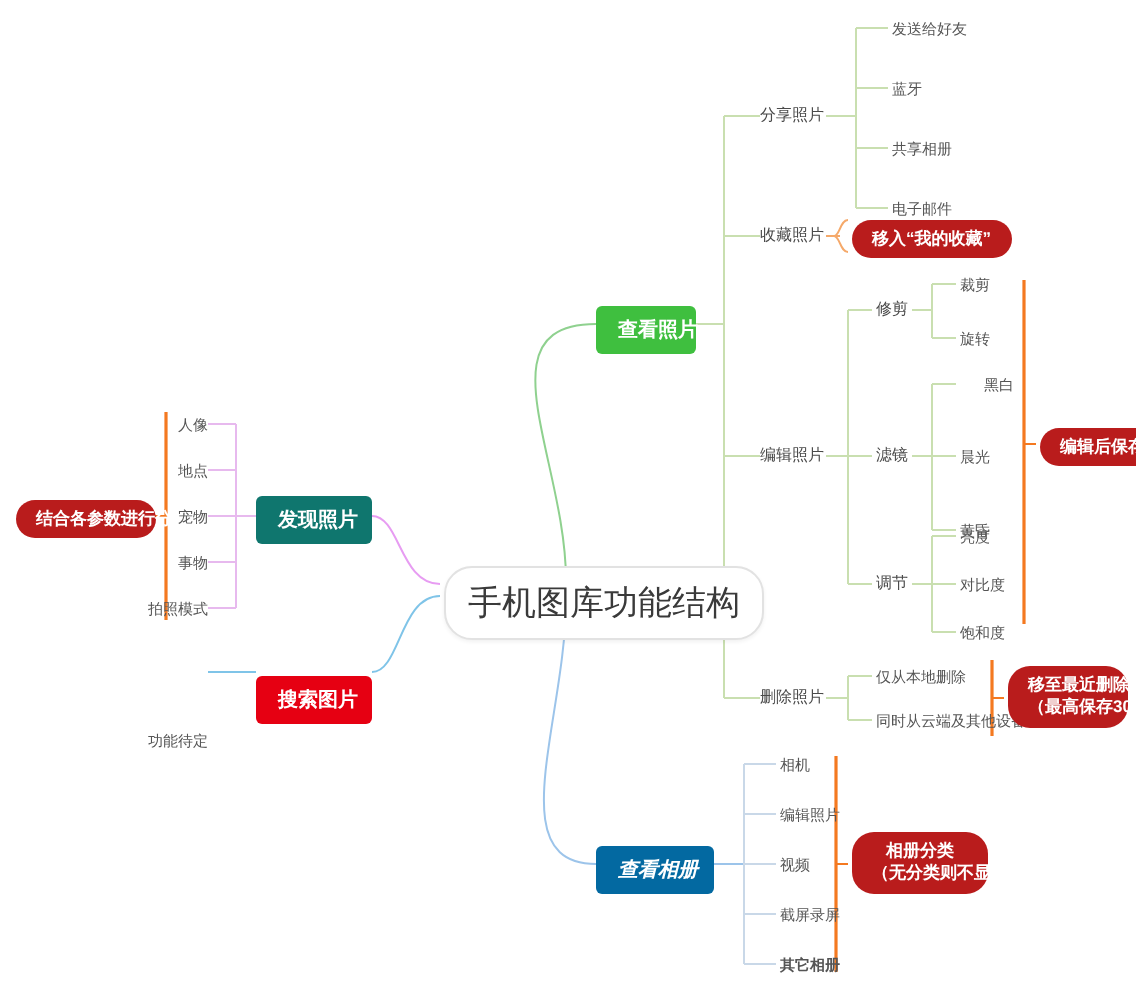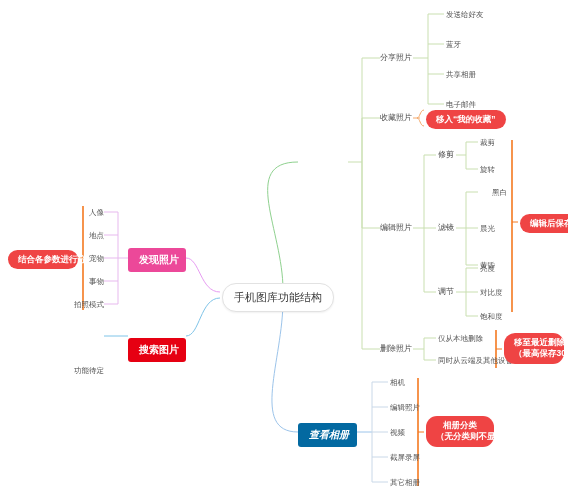--- a/index.html
+++ b/index.html
@@ -9,36 +9,36 @@
     overflow:hidden;position:relative;
   }
   #mindmap{position:absolute;left:0;top:0;width:568px;height:500px;}
   svg.wires{position:absolute;left:0;top:0;width:568px;height:500px;pointer-events:none;}
 
   .node{position:absolute;box-sizing:border-box;white-space:nowrap;}
 
   
   .root{
     background:#ffffff;border:1px solid #e2e2e2;border-radius:14px;
-    color:#3a3a3a;font-size:11px;padding:6px 11px;
+    color:#3a3a3a;font-size:17px;padding:6px 11px;
     box-shadow:0 1px 2px rgba(0,0,0,.06);
   }
   
   .pill{
     color:#ffffff;font-size:10px;font-weight:bold;
     padding:5px 11px;border-radius:3px;text-align:center;
   }
   .pill.green{background:#3fbf3f;}
   .pill.blue{background:#0369a1;font-style:italic;}
-  .pill.magenta{background:#ec4899;}
+  .pill.magenta{background:#0f766e;}
   .pill.red{background:#e60012;}
 
   
   .callout{
-    background:#ef4444;color:#ffffff;font-size:8.5px;font-weight:bold;
+    background:#b91c1c;color:#ffffff;font-size:8.5px;font-weight:bold;
     border-radius:11px;padding:4px 10px;text-align:center;line-height:1.35;
   }
   
   .leaf{font-size:7.5px;color:#555555;line-height:1.2;}
   .leaf.mid{font-size:8px;color:#4a4a4a;}
 </style>
 </head>
 <body>
 
 <div id="mindmap">
@@ -137,20 +137,21 @@
   <div class="node pill magenta" style="left:128px;top:248px;width:58px;">发现照片</div>
   <div class="node leaf" style="left:74px;top:208px;width:30px;text-align:right;">人像</div>
   <div class="node leaf" style="left:74px;top:231px;width:30px;text-align:right;">地点</div>
   <div class="node leaf" style="left:74px;top:254px;width:30px;text-align:right;">宠物</div>
   <div class="node leaf" style="left:74px;top:277px;width:30px;text-align:right;">事物</div>
   <div class="node leaf" style="left:66px;top:300px;width:38px;text-align:right;">拍照模式</div>
 
   <div class="node pill red" style="left:128px;top:326px;width:58px;margin-top:12px;">搜索图片</div>
   <div class="node leaf" style="left:66px;top:332px;width:38px;text-align:right;margin-top:34px;">功能待定</div>
 
+  <div class="node pill green" style="left:298px;top:153px;width:50px;">查看照片</div>
 
   <div class="node leaf mid" style="left:380px;top:53px;">分享照片</div>
   <div class="node leaf" style="left:446px;top:10px;">发送给好友</div>
   <div class="node leaf" style="left:446px;top:40px;">蓝牙</div>
   <div class="node leaf" style="left:446px;top:70px;">共享相册</div>
   <div class="node leaf" style="left:446px;top:100px;">电子邮件</div>
 
   <div class="node leaf mid" style="left:380px;top:113px;">收藏照片</div>
   <div class="node callout" style="left:426px;top:110px;">移入“我的收藏”</div>
 
@@ -171,16 +172,16 @@
   <div class="node leaf mid" style="left:380px;top:344px;">删除照片</div>
   <div class="node leaf" style="left:438px;top:334px;">仅从本地删除</div>
   <div class="node leaf" style="left:438px;top:356px;">同时从云端及其他设备中删除</div>
   <div class="node callout" style="left:504px;top:333px;width:60px;">移至最近删除<br>（最高保存30天）</div>
 
   <div class="node pill blue" style="left:298px;top:423px;width:59px;">查看相册</div>
   <div class="node leaf" style="left:390px;top:378px;">相机</div>
   <div class="node leaf" style="left:390px;top:403px;">编辑照片</div>
   <div class="node leaf" style="left:390px;top:428px;text-align:right;">视频</div>
   <div class="node leaf" style="left:390px;top:453px;">截屏录屏</div>
-  <div class="node leaf" style="left:390px;top:478px;">其它相册</div>
+  <div class="node leaf" style="left:390px;top:478px;font-weight:bold;">其它相册</div>
   <div class="node callout" style="left:426px;top:416px;width:68px;">相册分类<br>（无分类则不显示）</div>
 
 </div>
 
 </body></html>

